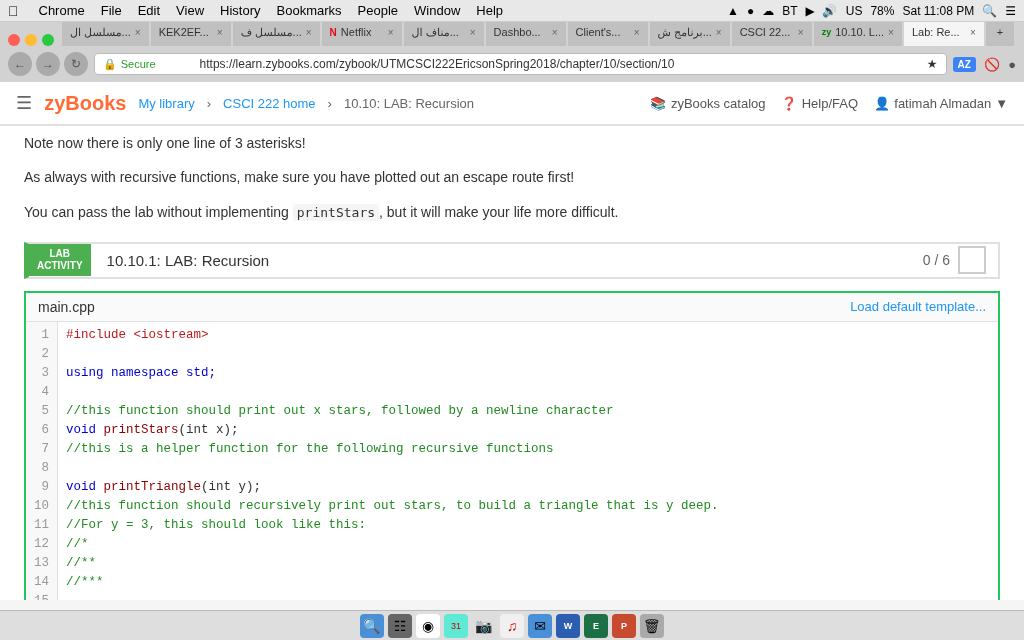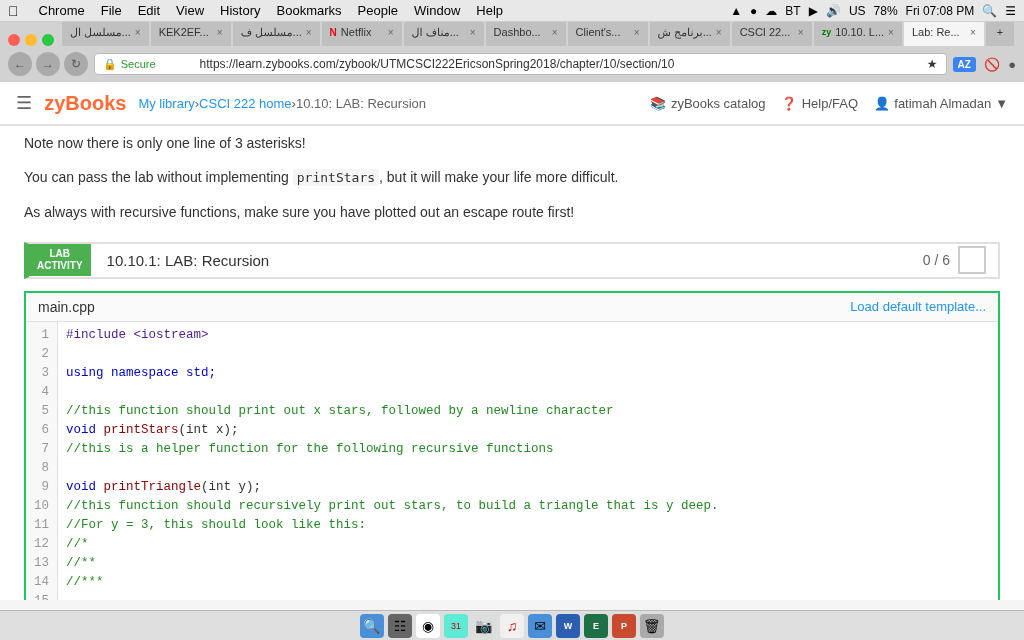--- a/index.html
+++ b/index.html
@@ -103,21 +103,21 @@
       background: white;
       border-bottom: 2px solid #e0e0e0;
       display: flex;
       align-items: center;
       padding: 0 16px;
       height: 44px;
       gap: 12px;
     }
     .hamburger { font-size: 18px; color: #666; cursor: pointer; }
     .zybooks-logo { color: #ff6b35; font-weight: 700; font-size: 20px; }
-    .breadcrumb { font-size: 13px; color: #666; display: flex; align-items: center; gap: 0; }
+    .breadcrumb { font-size: 13px; color: #666; display: flex; align-items: center; gap: 12px; }
     .breadcrumb a { color: #2196f3; text-decoration: none; }
     .header-right { margin-left: auto; display: flex; align-items: center; gap: 16px; }
     .header-btn { display: flex; align-items: center; gap: 4px; color: #555; font-size: 13px; cursor: pointer; }
 
     
     .page-content { padding: 0 24px; background: white; }
     .page-text { font-size: 14px; color: #333; line-height: 1.6; padding: 6px 0; }
     .code-inline { font-family: monospace; background: #f5f5f5; padding: 1px 4px; border-radius: 3px; font-size: 13px; }
 
     
@@ -170,21 +170,21 @@
       padding: 4px 8px;
       text-align: right;
       color: #999;
       user-select: none;
       min-width: 32px;
       border-right: 1px solid #e0e0e0;
     }
     .line-numbers div { height: 19px; line-height: 19px; }
     .code-lines { padding: 4px 8px; flex: 1; overflow-x: auto; }
     .code-line { height: 19px; line-height: 19px; white-space: pre; }
-    .c-include { color: #4c1d95; }
+    .c-include { color: #b91c1c; }
     .c-keyword { color: #0000cc; }
     .c-type { color: #0000cc; }
     .c-comment { color: #228b22; }
     .c-funcname { color: #8b0000; }
     .c-normal { color: #333; }
 
     
     .dock {
       position: fixed;
       bottom: 0;
@@ -226,21 +226,21 @@
   </div>
   <div class="menu-bar-right">
     <span>▲</span>
       <span>●</span>
       <span>☁</span>
       <span>BT</span>
     <span>▶</span>
       <span>🔊</span>
       <span>US</span>
       <span>78%</span>
-    <span>Fri 07:08 PM</span>
+    <span>Sat 11:08 PM</span>
     <span>🔍</span>
     <span>☰</span>
   </div>
 </div>
 
 <div class="browser">
   <div class="tabs-bar">
     <div class="traffic-lights">
       <div class="tl tl-red"></div>
       <div class="tl tl-yellow"></div>
@@ -340,24 +340,24 @@
       <span>👤</span>
       <span>fatimah Almadan</span>
       <span>▼</span>
     </div>
   </div>
 </div>
 
 <div style="background:white; overflow-y:auto; height:calc(640px - 22px - 34px - 36px - 44px - 30px);">
   <div class="page-content">
     <p class="page-text">Note now there is only one line of 3 asterisks!</p>
+    <p class="page-text">As always with recursive functions, make sure you have plotted out an escape route first!</p>
     <p class="page-text">
       <span>You can pass the lab without implementing </span><code class="code-inline">printStars</code><span>, but it will make your life more difficult.</span>
     </p>
-    <p class="page-text">As always with recursive functions, make sure you have plotted out an escape route first!</p>
 
     <div class="lab-activity-bar">
       <div class="lab-label">
         <div>LAB</div>
         <div>ACTIVITY</div>
       </div>
       <div class="lab-title">10.10.1: LAB: Recursion</div>
       <div class="lab-score">
         <span>0 / 6</span>
         <div class="score-box"></div>

